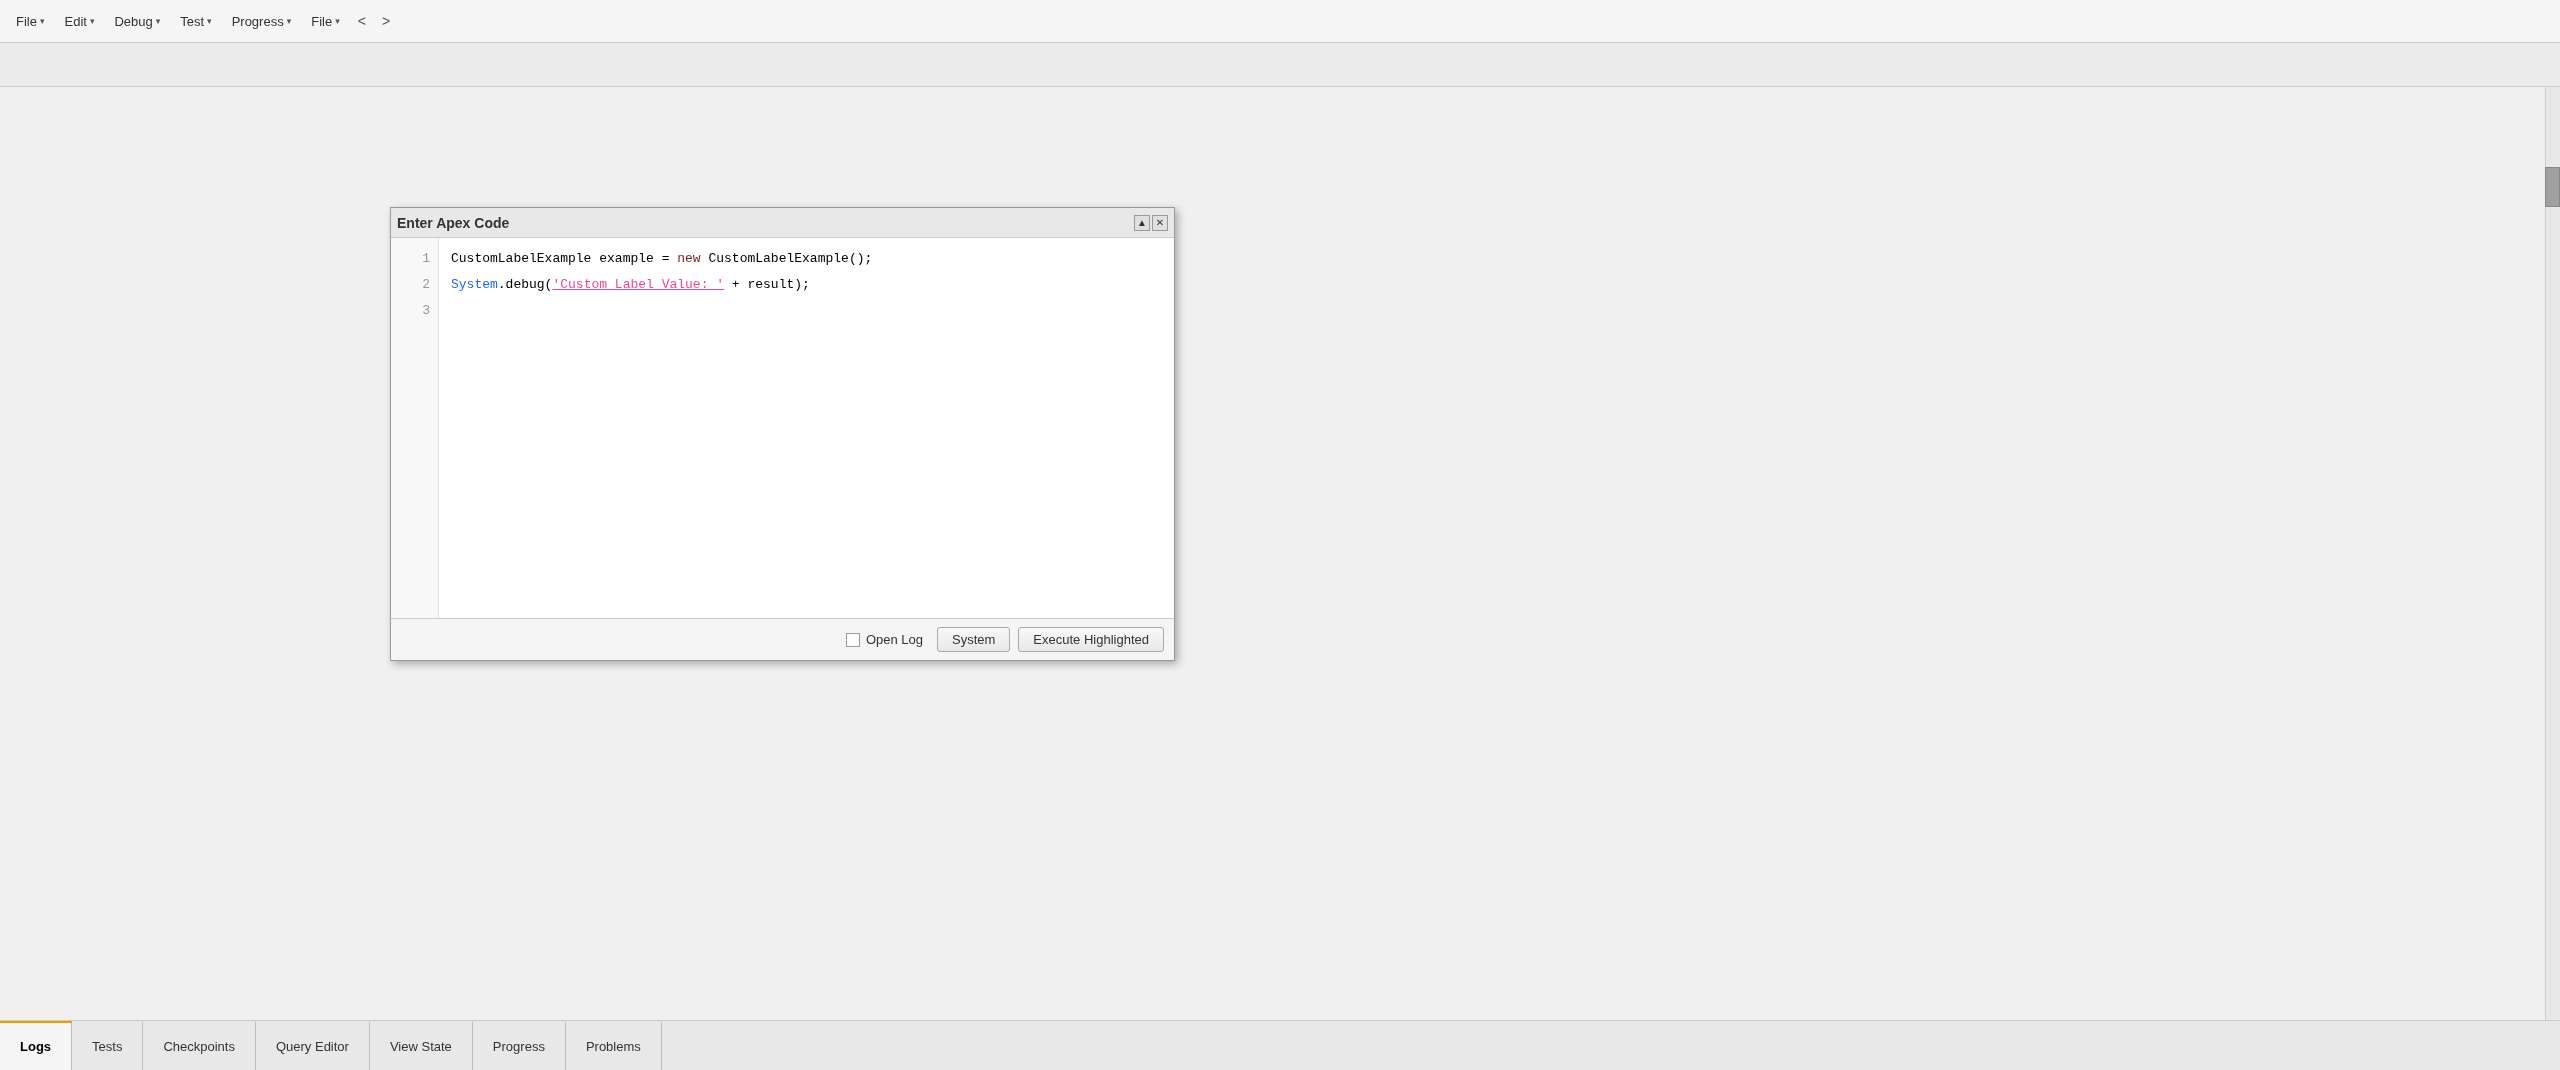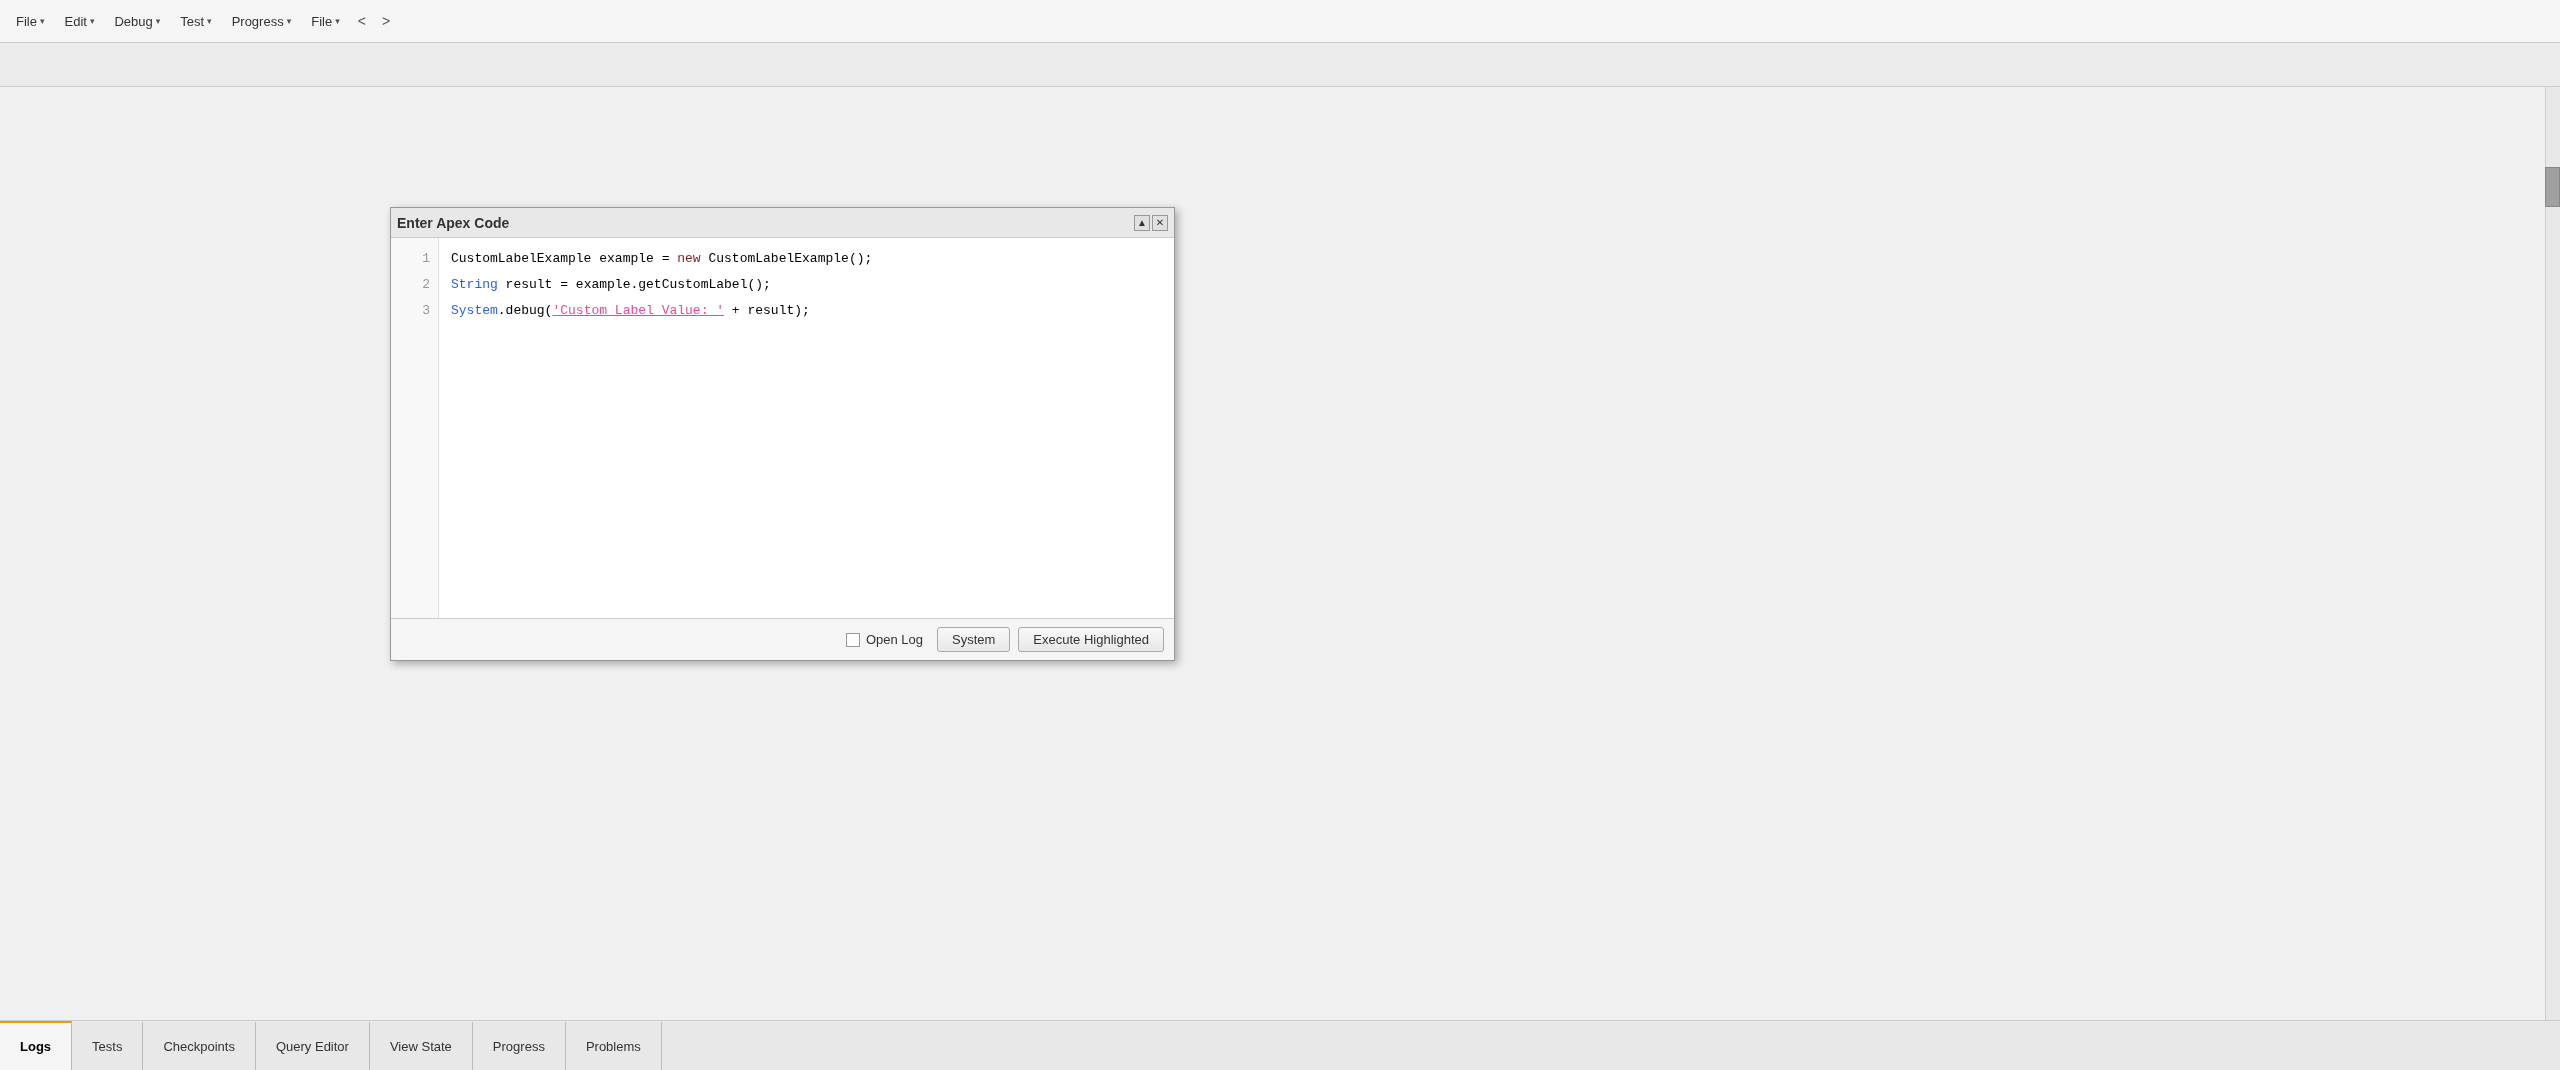--- a/index.html
+++ b/index.html
@@ -304,21 +304,20 @@
     </div>
 
     <div class="code-editor">
       <div class="line-numbers">
         <span class="line-number">1</span>
         <span class="line-number">2</span>
         <span class="line-number">3</span>
       </div>
       <div class="code-area">
         <div class="code-line"><span class="text-black">CustomLabelExample example = </span><span class="kw-new">new</span><span class="text-black"> CustomLabelExample();</span></div>
-        <div class="code-line"><span class="kw-type">String</span><span class="text-black"> result = example.getCustomLabel();</span></div>
         <div class="code-line"><span class="kw-system">System</span><span class="text-black">.debug(</span><span class="kw-string">'Custom Label Value: '</span><span class="text-black"> + result);</span></div>
       </div>
     </div>
 
     <div class="dialog-footer">
       <div class="open-log-area">
         <div class="checkbox"></div>
         <span class="open-log-label">Open Log</span>
       </div>
       <button class="btn">System</button>

